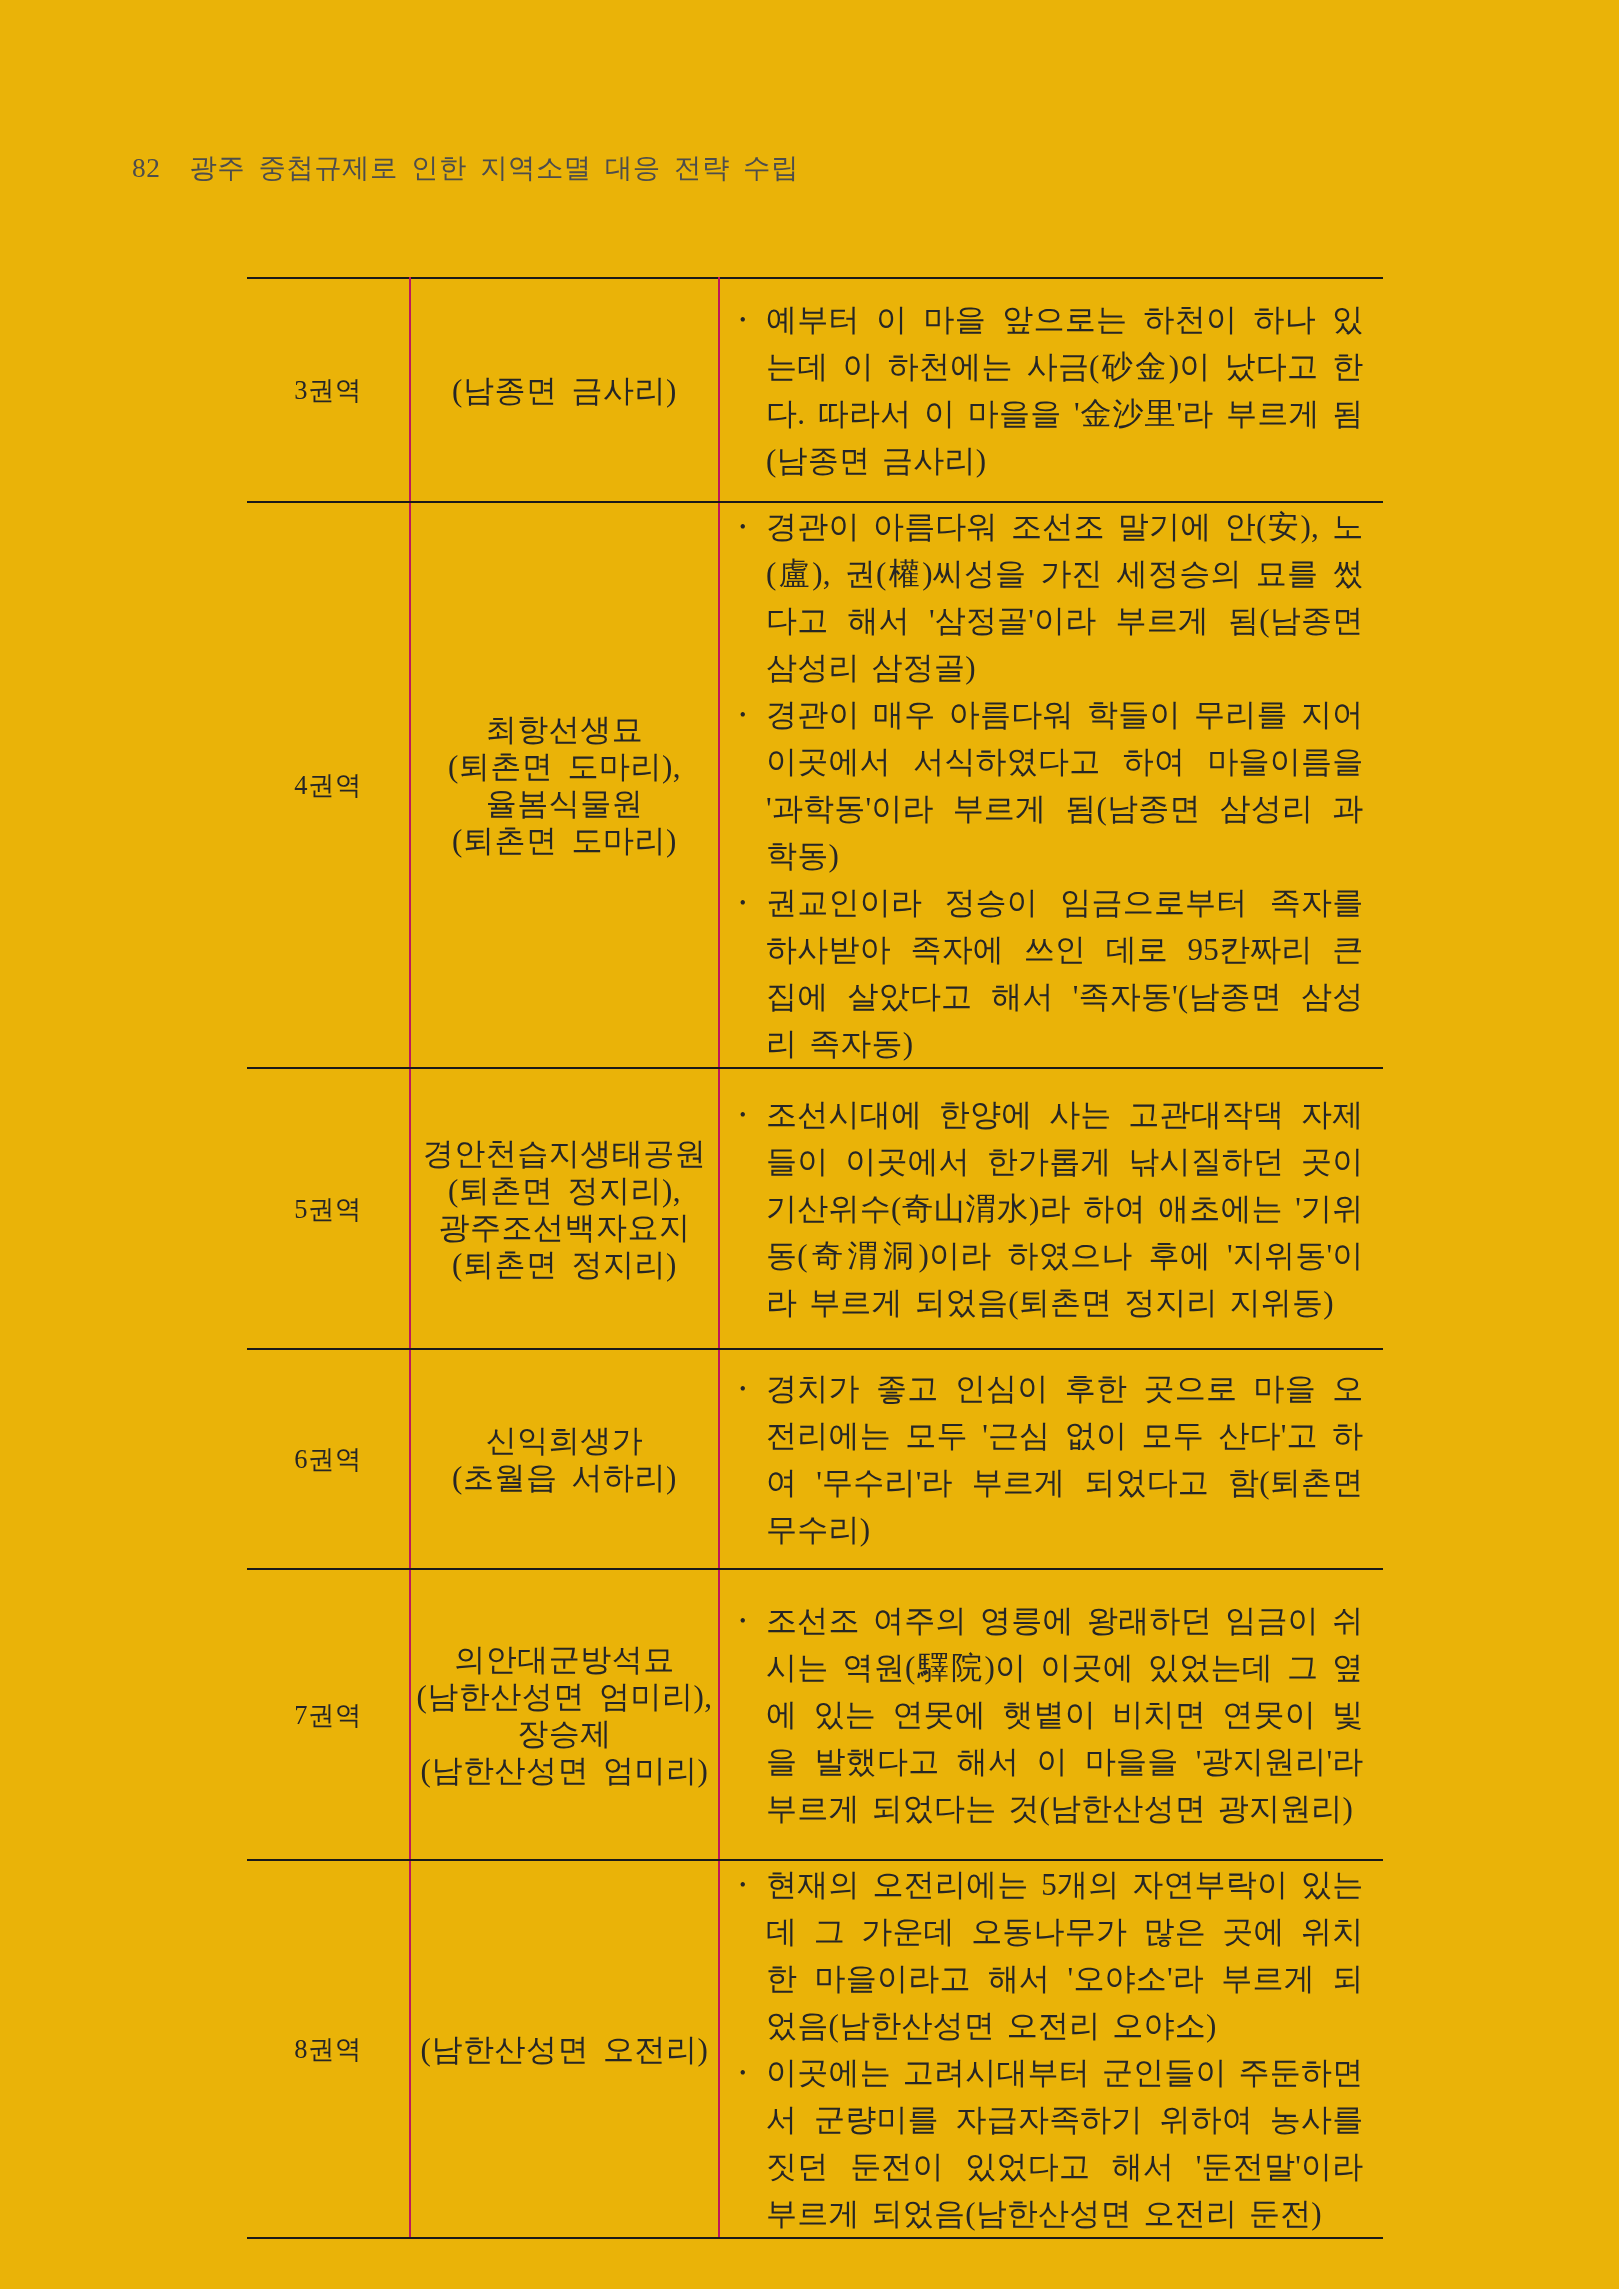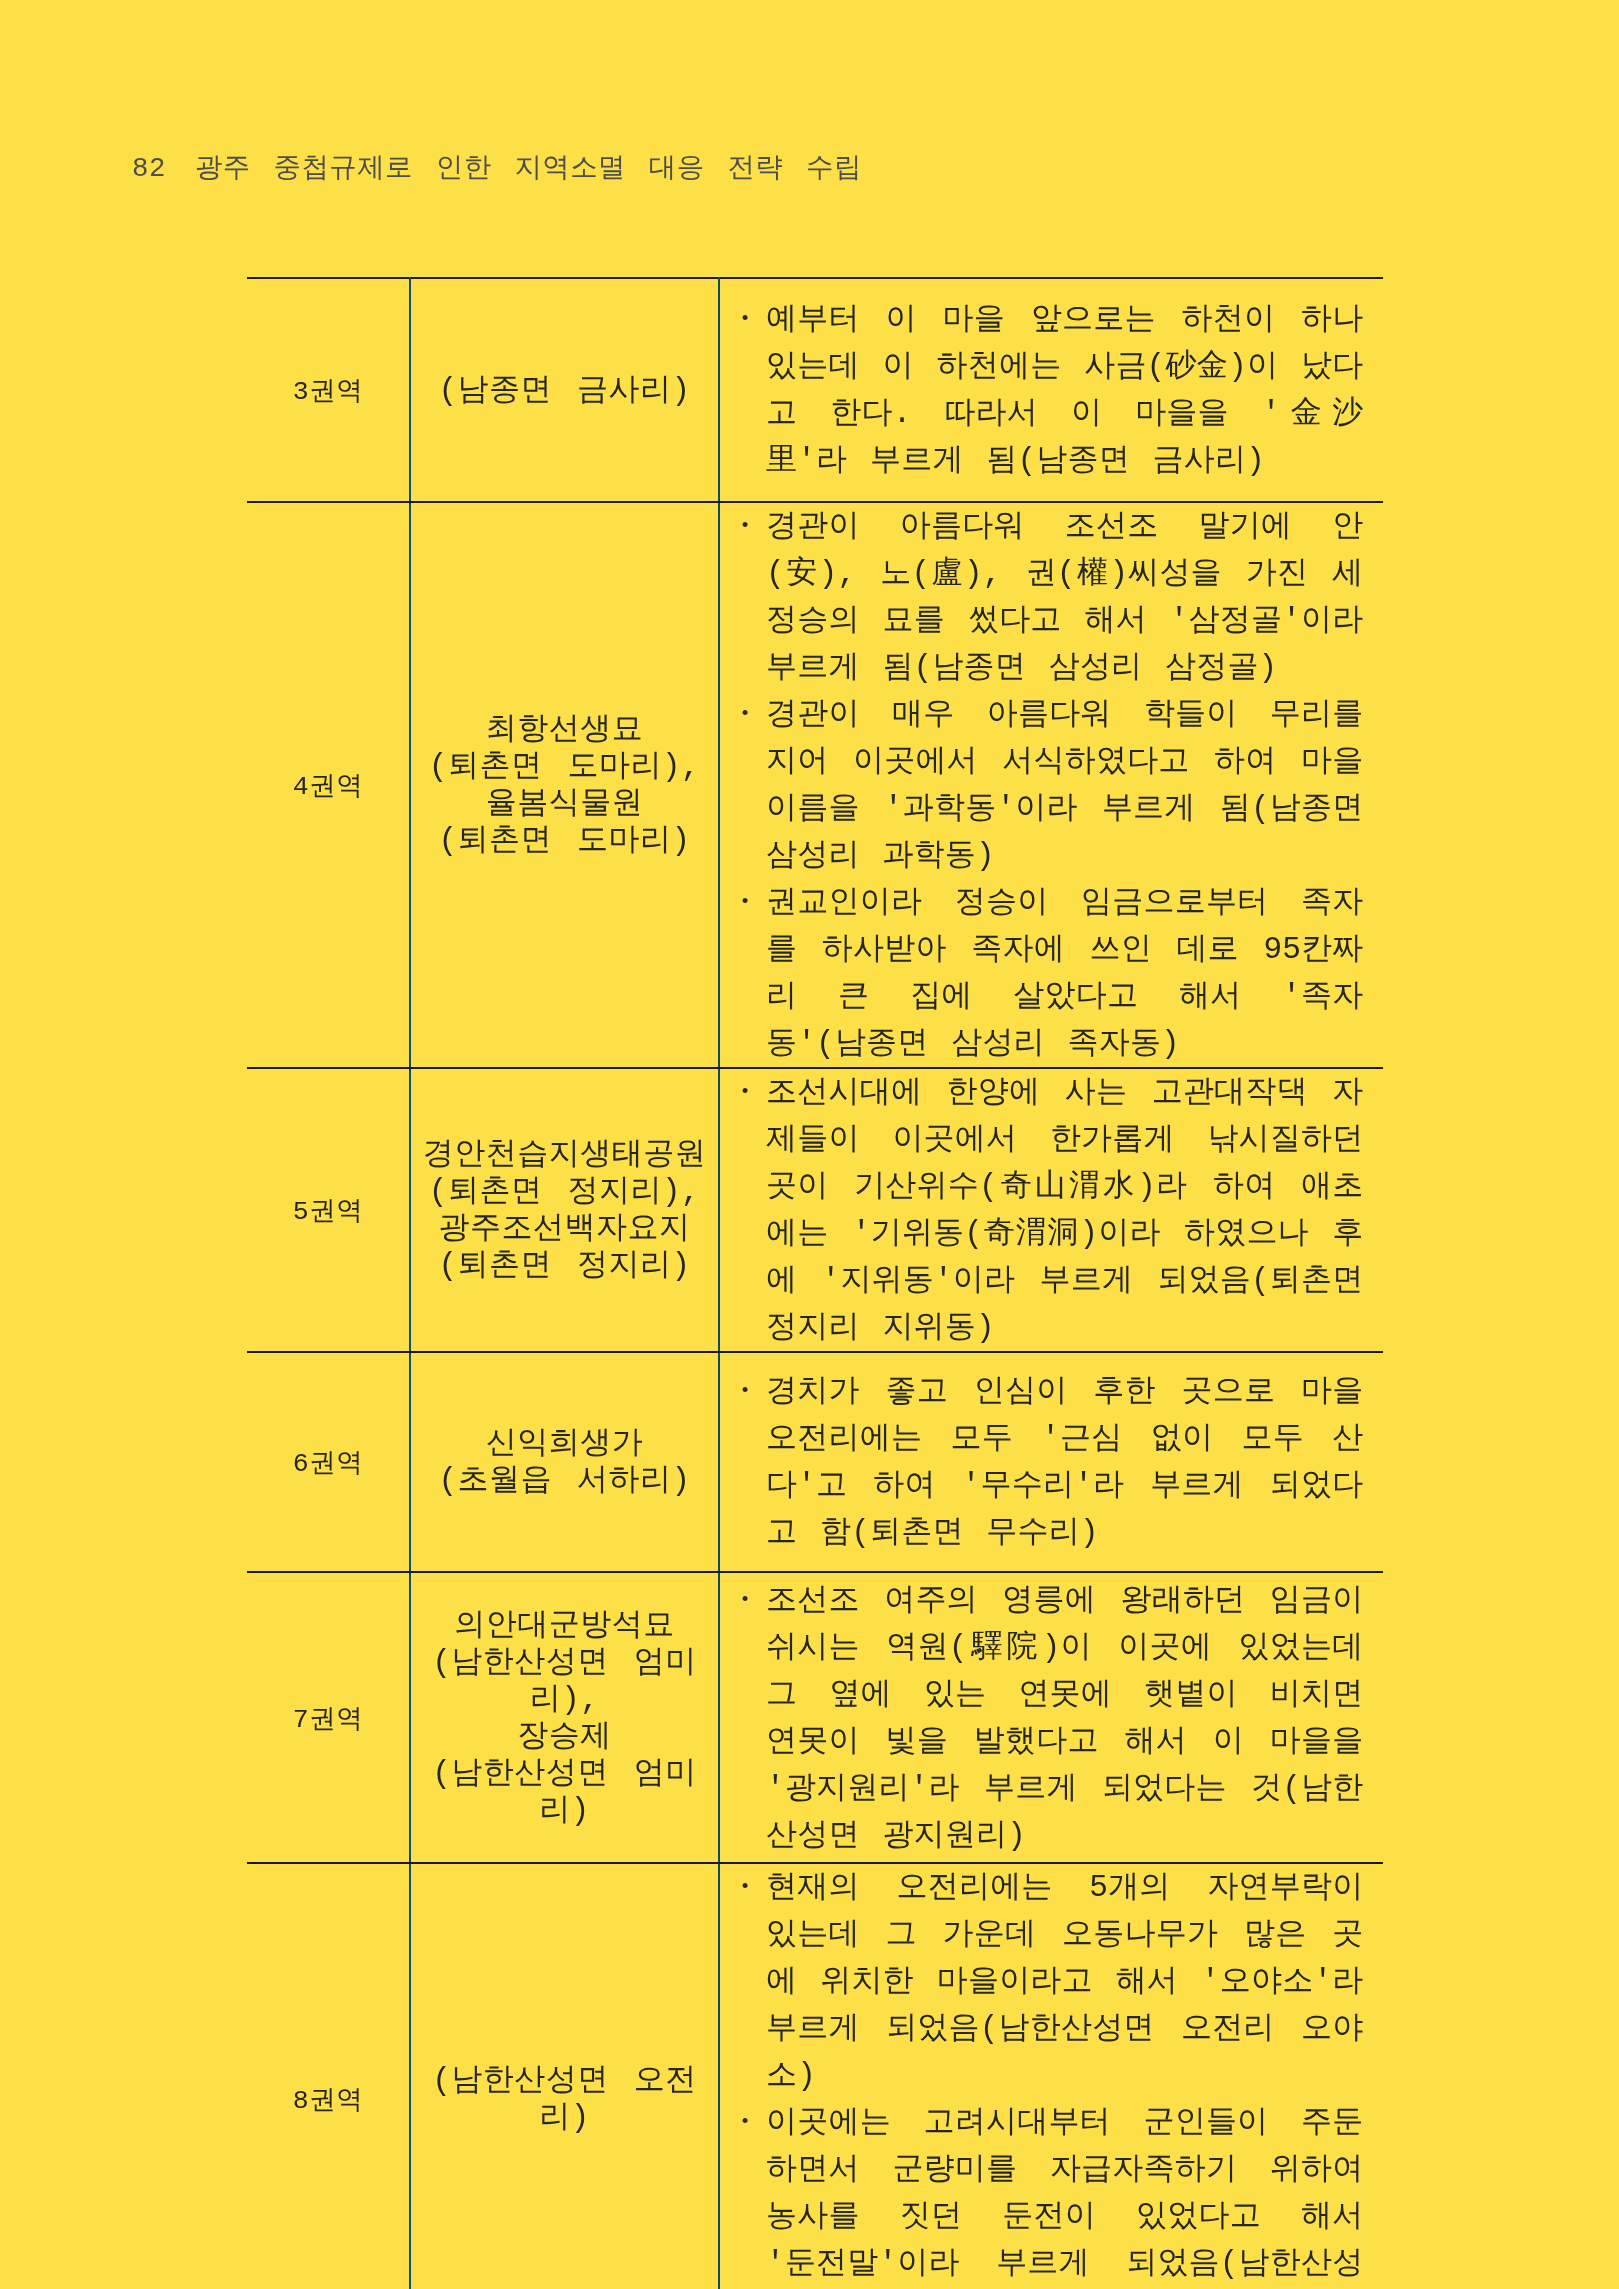--- a/index.html
+++ b/index.html
@@ -1,21 +1,21 @@
 <!DOCTYPE html>
 <html><head>
 <meta charset="utf-8">
 <style>
   html, body { margin: 0; padding: 0; background: #ffffff; }
   .page {
     position: relative;
     width: 1619px;
     height: 2290px;
-    background: #fde047;
-    font-family: Liberation Mono, monospace;
+    background: #eab308;
+    font-family: Liberation Serif, serif;
     color: #2b2b2b;
   }
   
   .page-header {
     position: absolute;
     left: 132px;
     top: 149px;
     display: flex;
     align-items: baseline;
     gap: 29px;
@@ -36,21 +36,21 @@
     width: 1135px;
     border-collapse: collapse;
     table-layout: fixed;
   }
   .region-table { border-top: 2px solid #1a1a1a; }
   .region-table td {
     border-bottom: 2px solid #1a1a1a;
     vertical-align: middle;
     padding: 0;
   }
-  .region-table td.c1, .region-table td.c2 { border-right: 2px solid #0c4a6e; }
+  .region-table td.c1, .region-table td.c2 { border-right: 2px solid #be185d; }
   col.w1 { width: 163px; }
   col.w2 { width: 309px; }
   col.w3 { width: 664px; }
 
   tr.r0 td { height: 222px; }
   tr.r1 td { height: 469px; }
   tr.r2 td { height: 279px; }
   tr.r3 td { height: 218px; }
   tr.r4 td { height: 289px; }
   tr.r5 td { height: 318px; }

